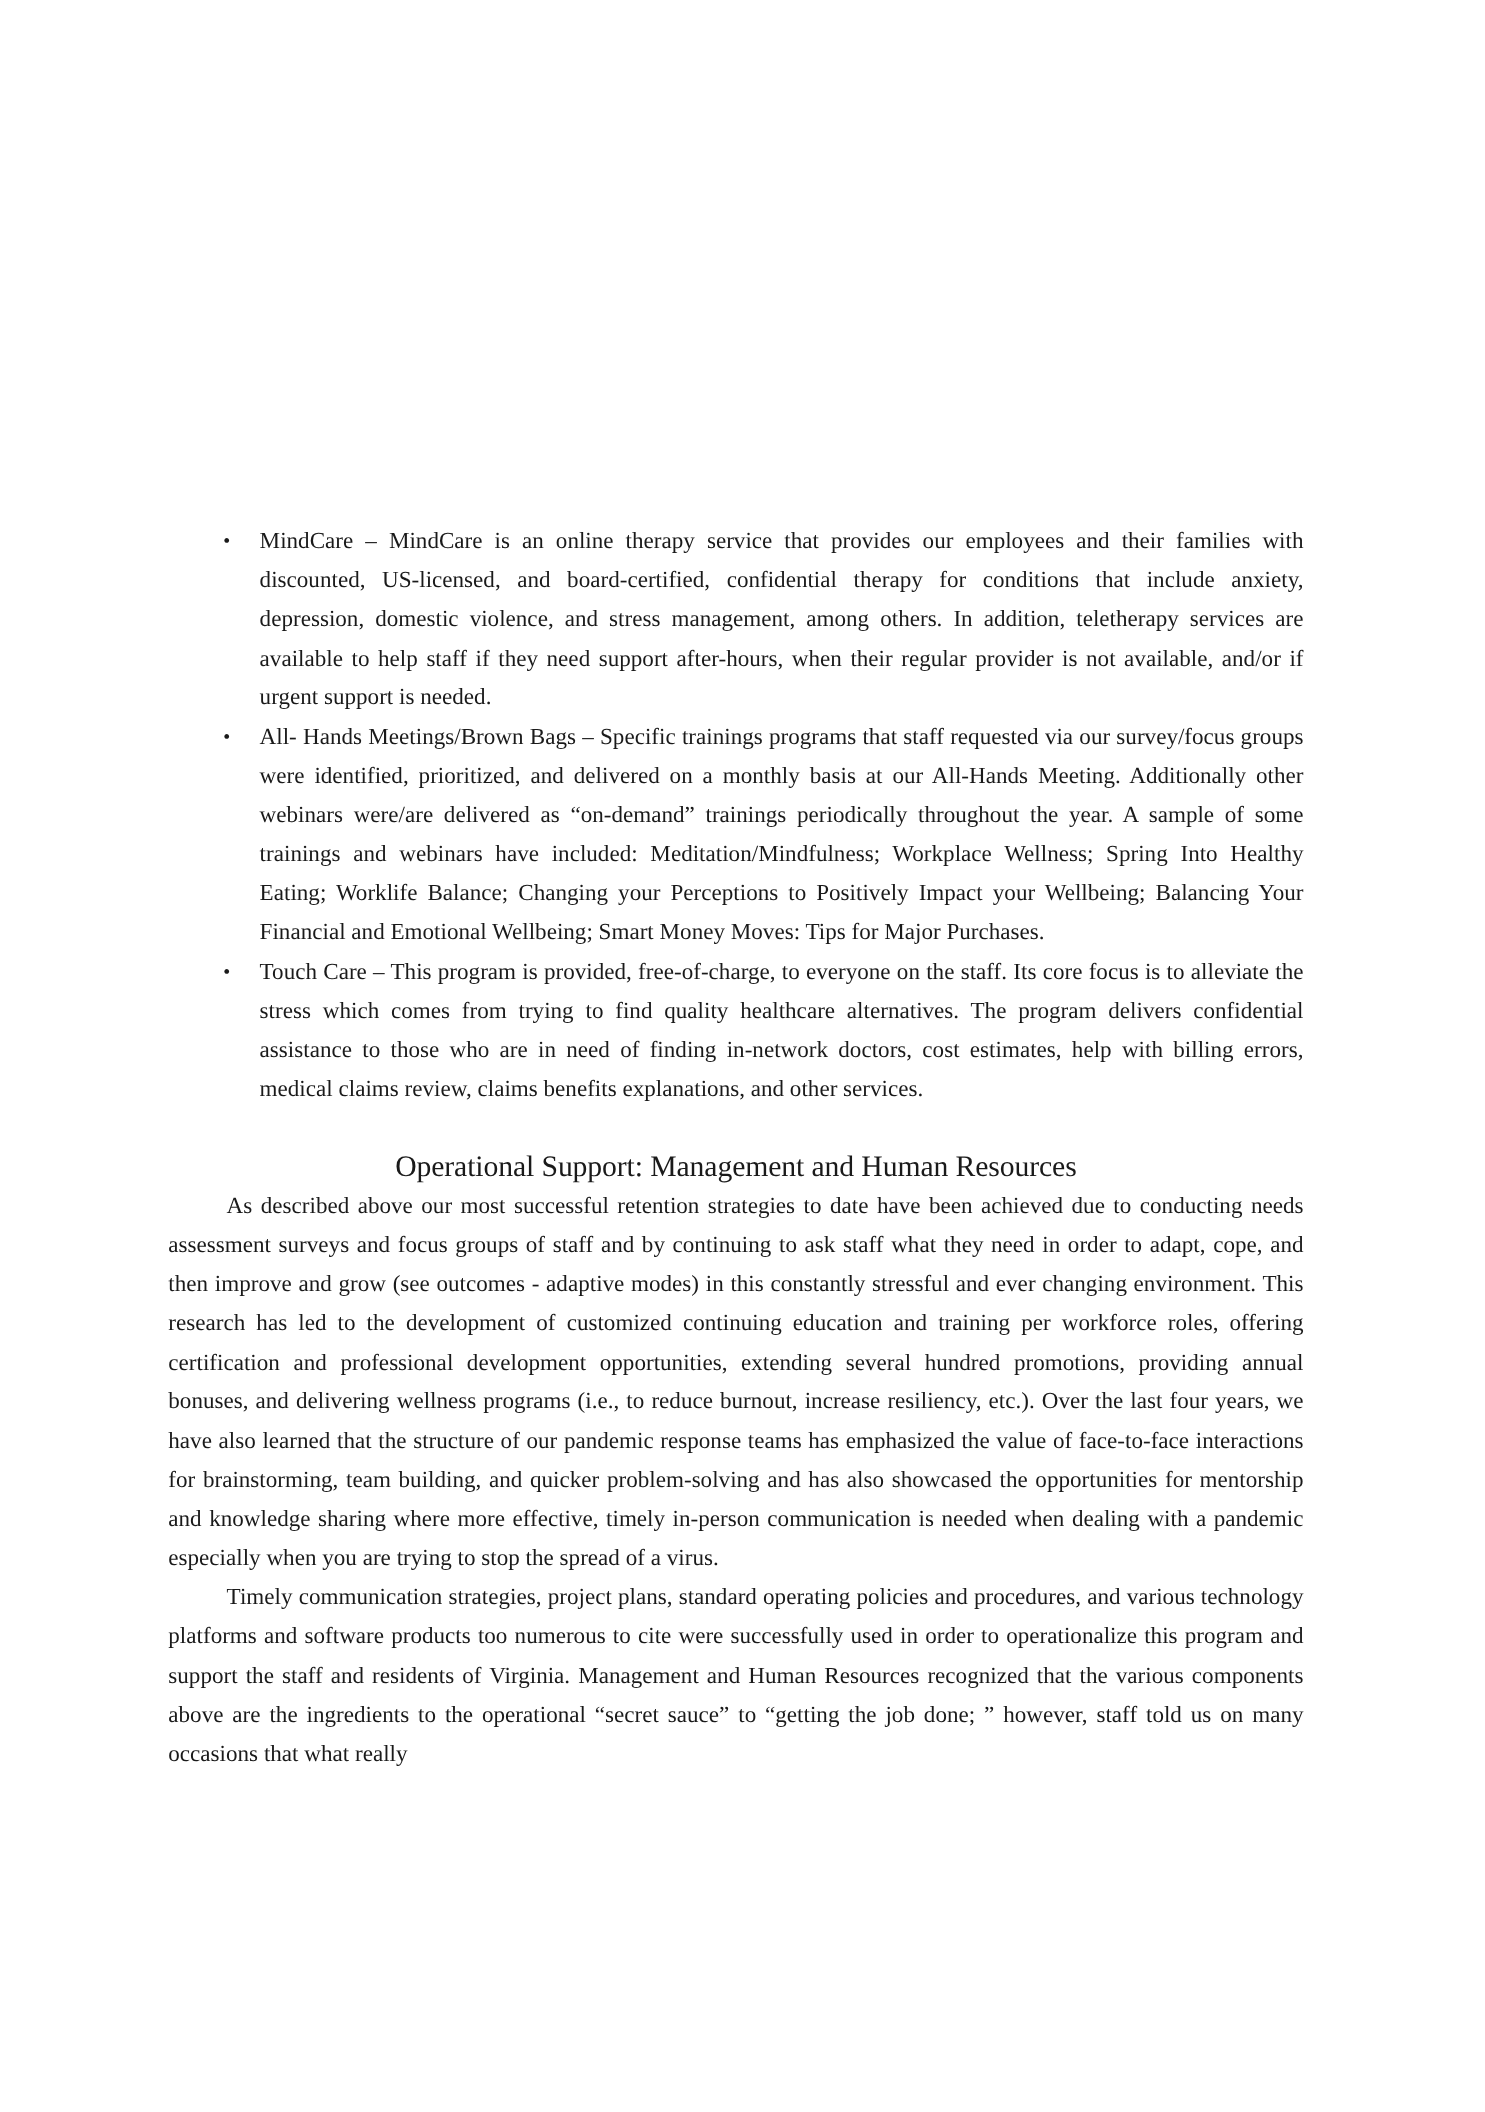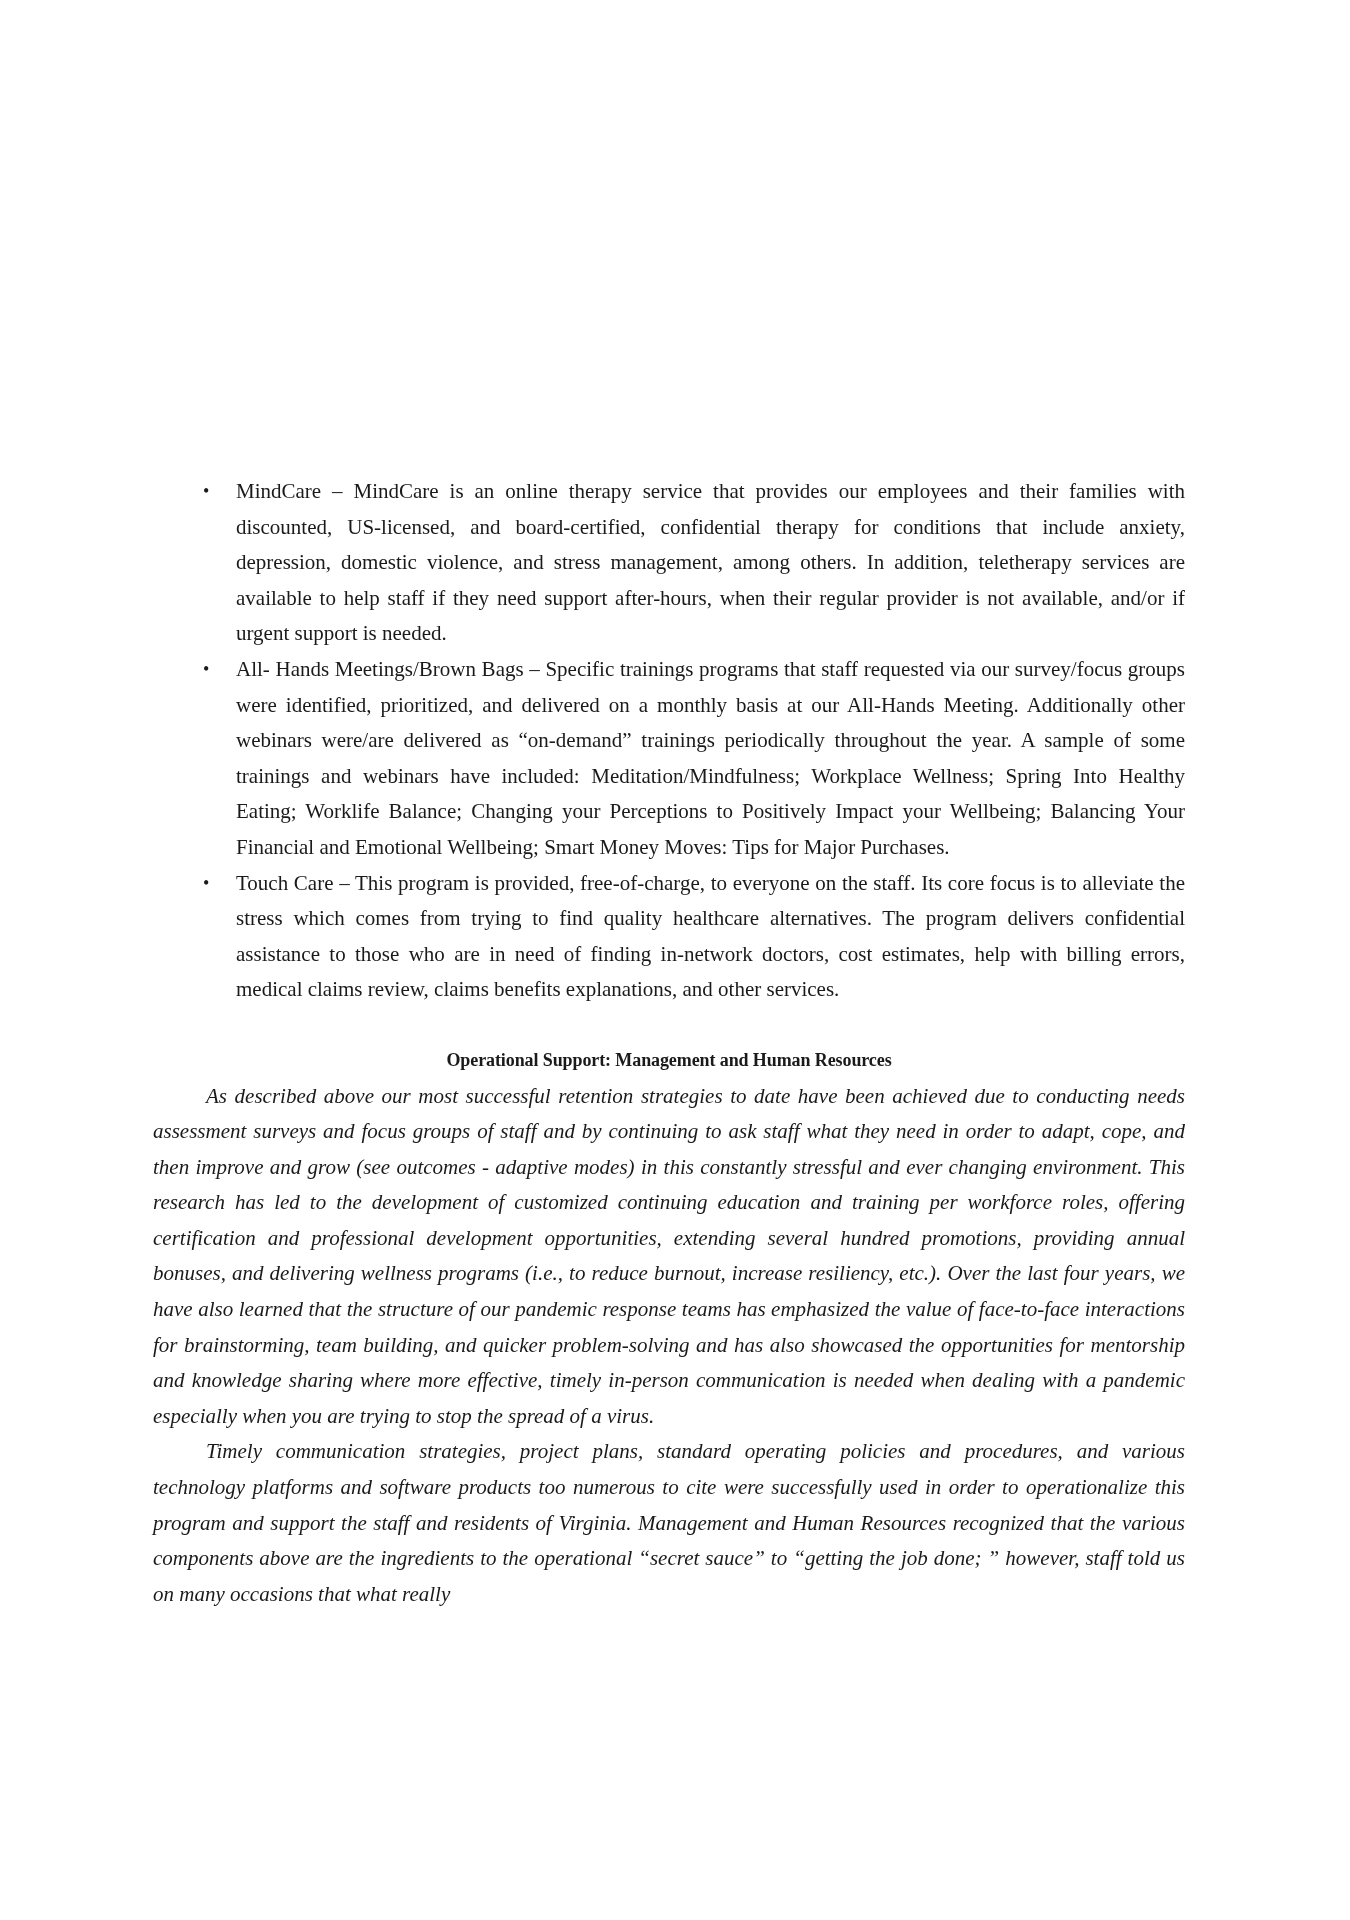--- a/index.html
+++ b/index.html
@@ -48,30 +48,29 @@
       margin: 0;
     }
     ul.bullets li .bullet {
       position: absolute;
       left: 50px;
       top: 0;
       font-size: 18px;
     }
     .section-heading {
       text-align: center;
-      font-weight: bold;
+      font-weight: normal;
       margin: 35px 0 0 0;
-      font-size: 18px;
+      font-size: 27px;
       letter-spacing: -0.1px;
     }
     p.para {
       margin: 0;
       text-indent: 53px;
       text-align: justify;
-      font-style: italic;
     }
   </style>
 </head>
 <body>
 
 <div class="page">
   <div class="content">
 
 
     <ul class="bullets">

